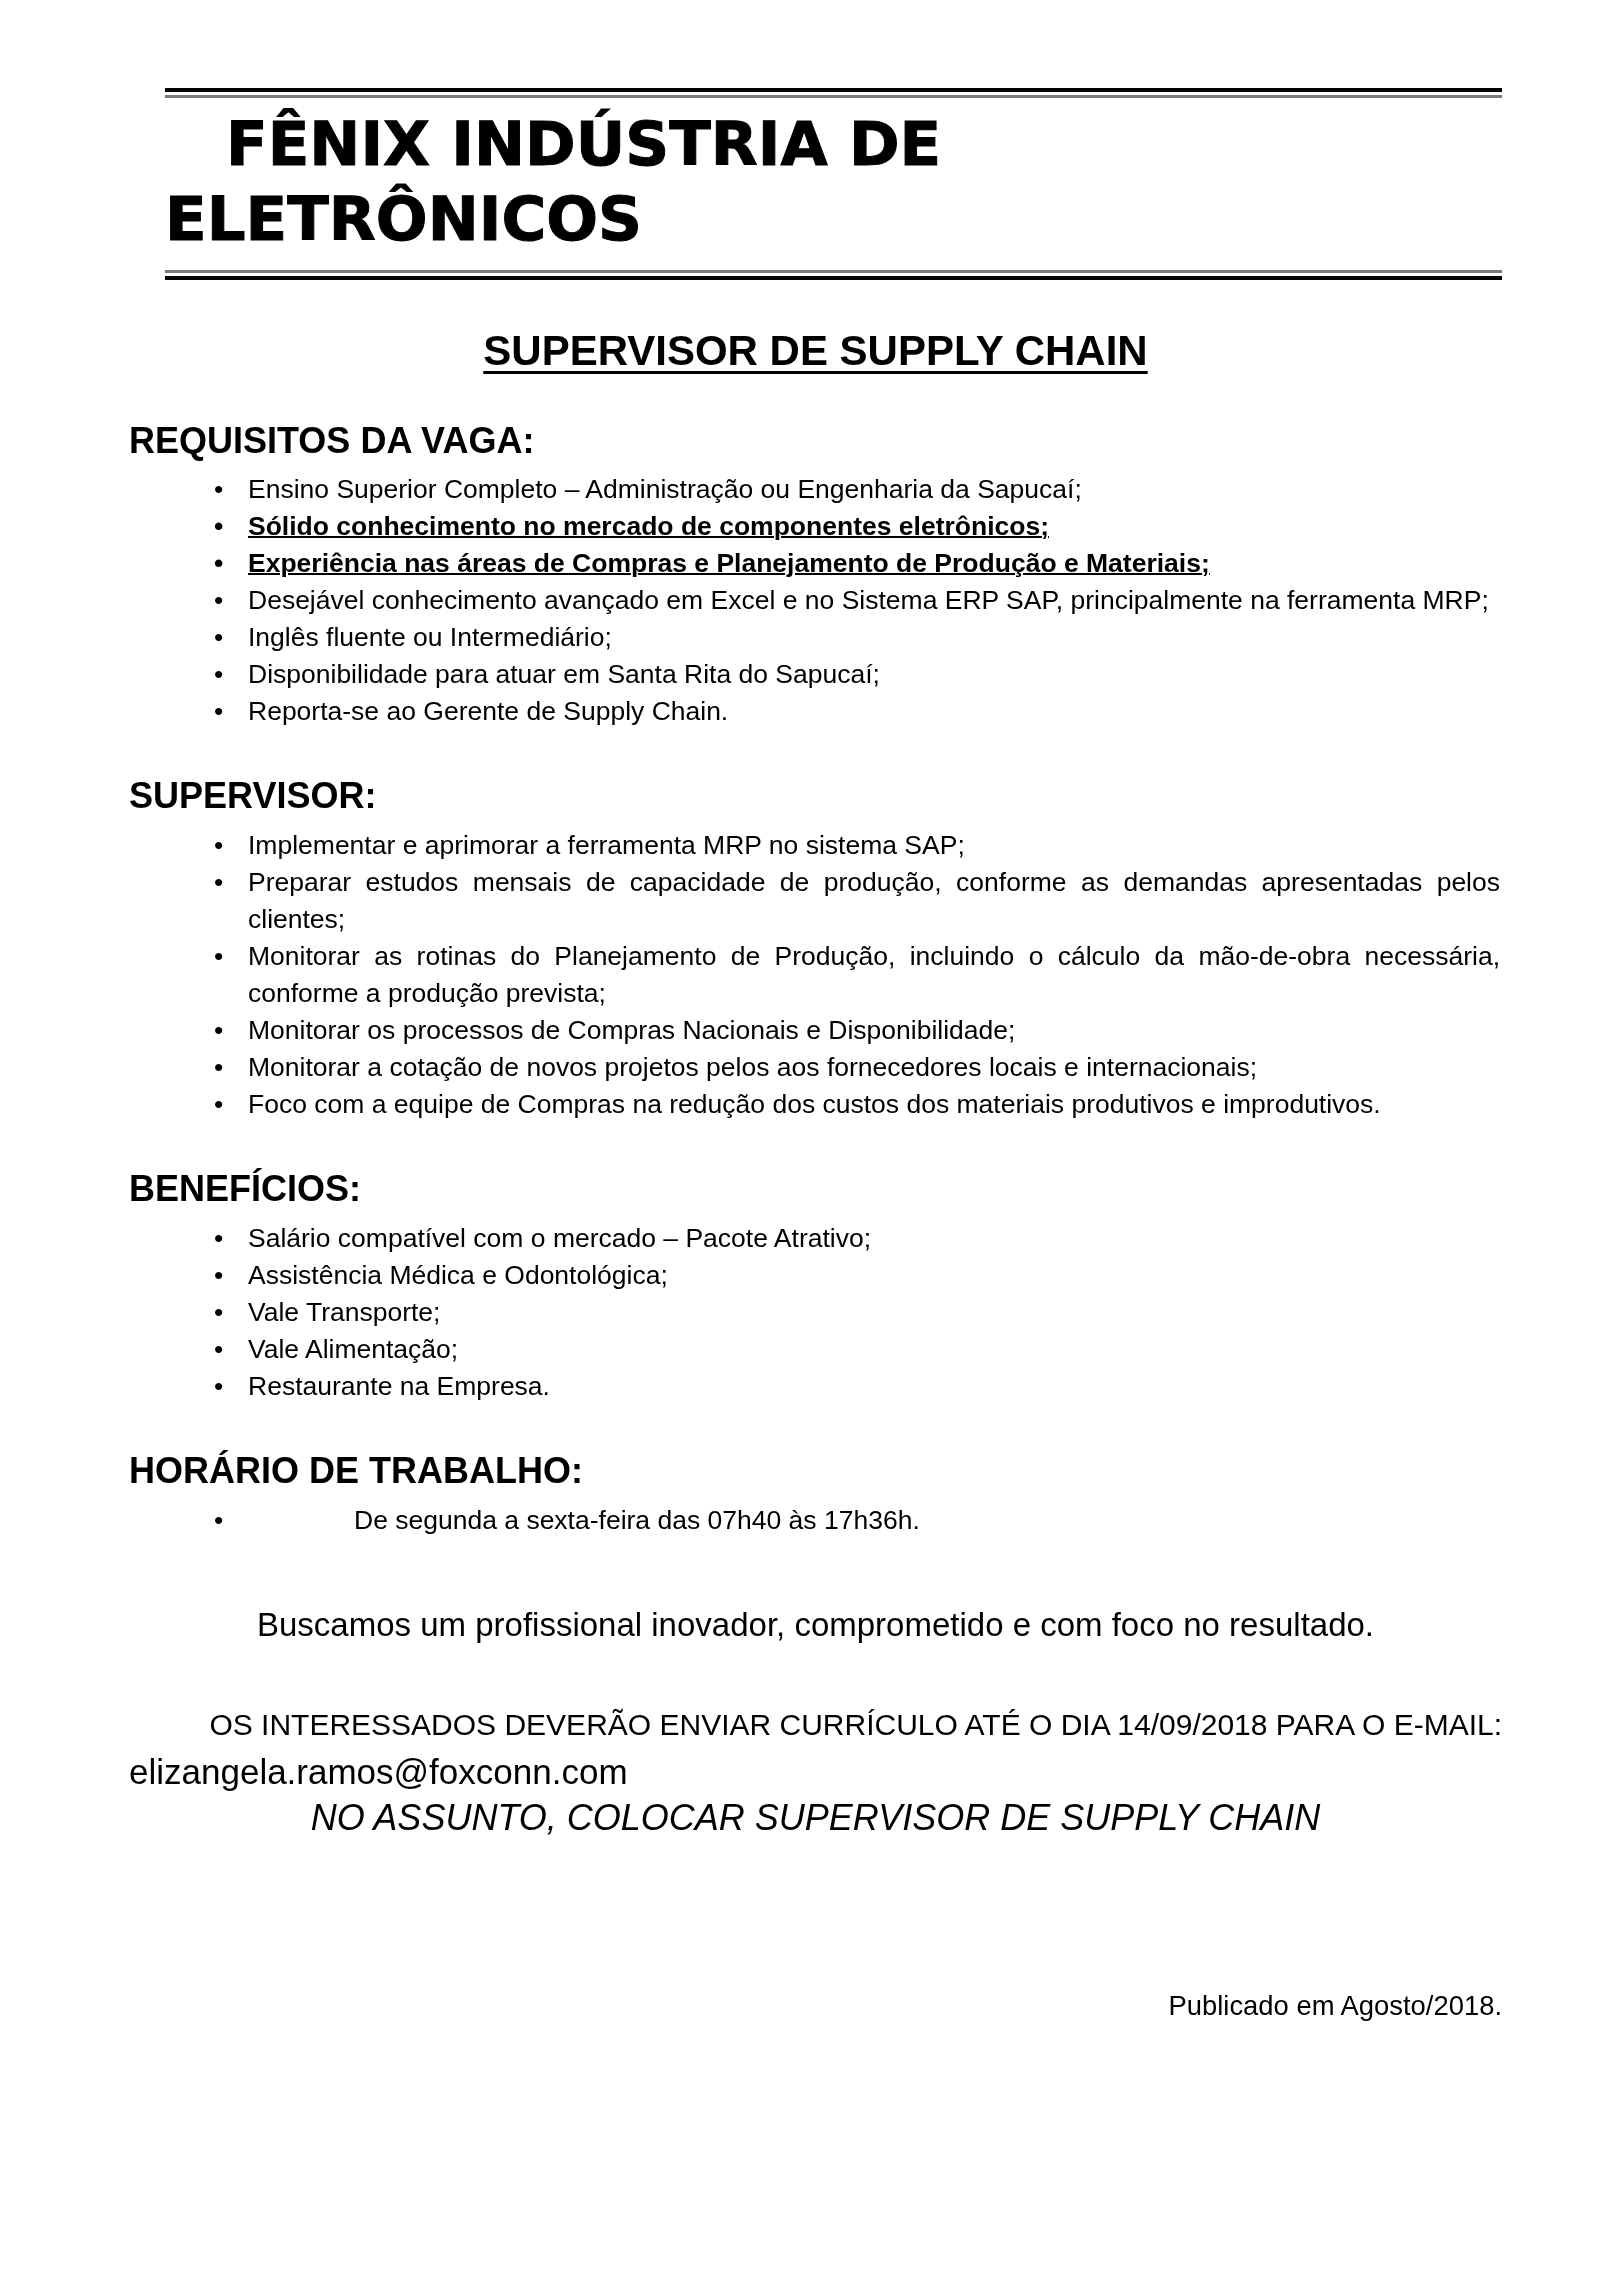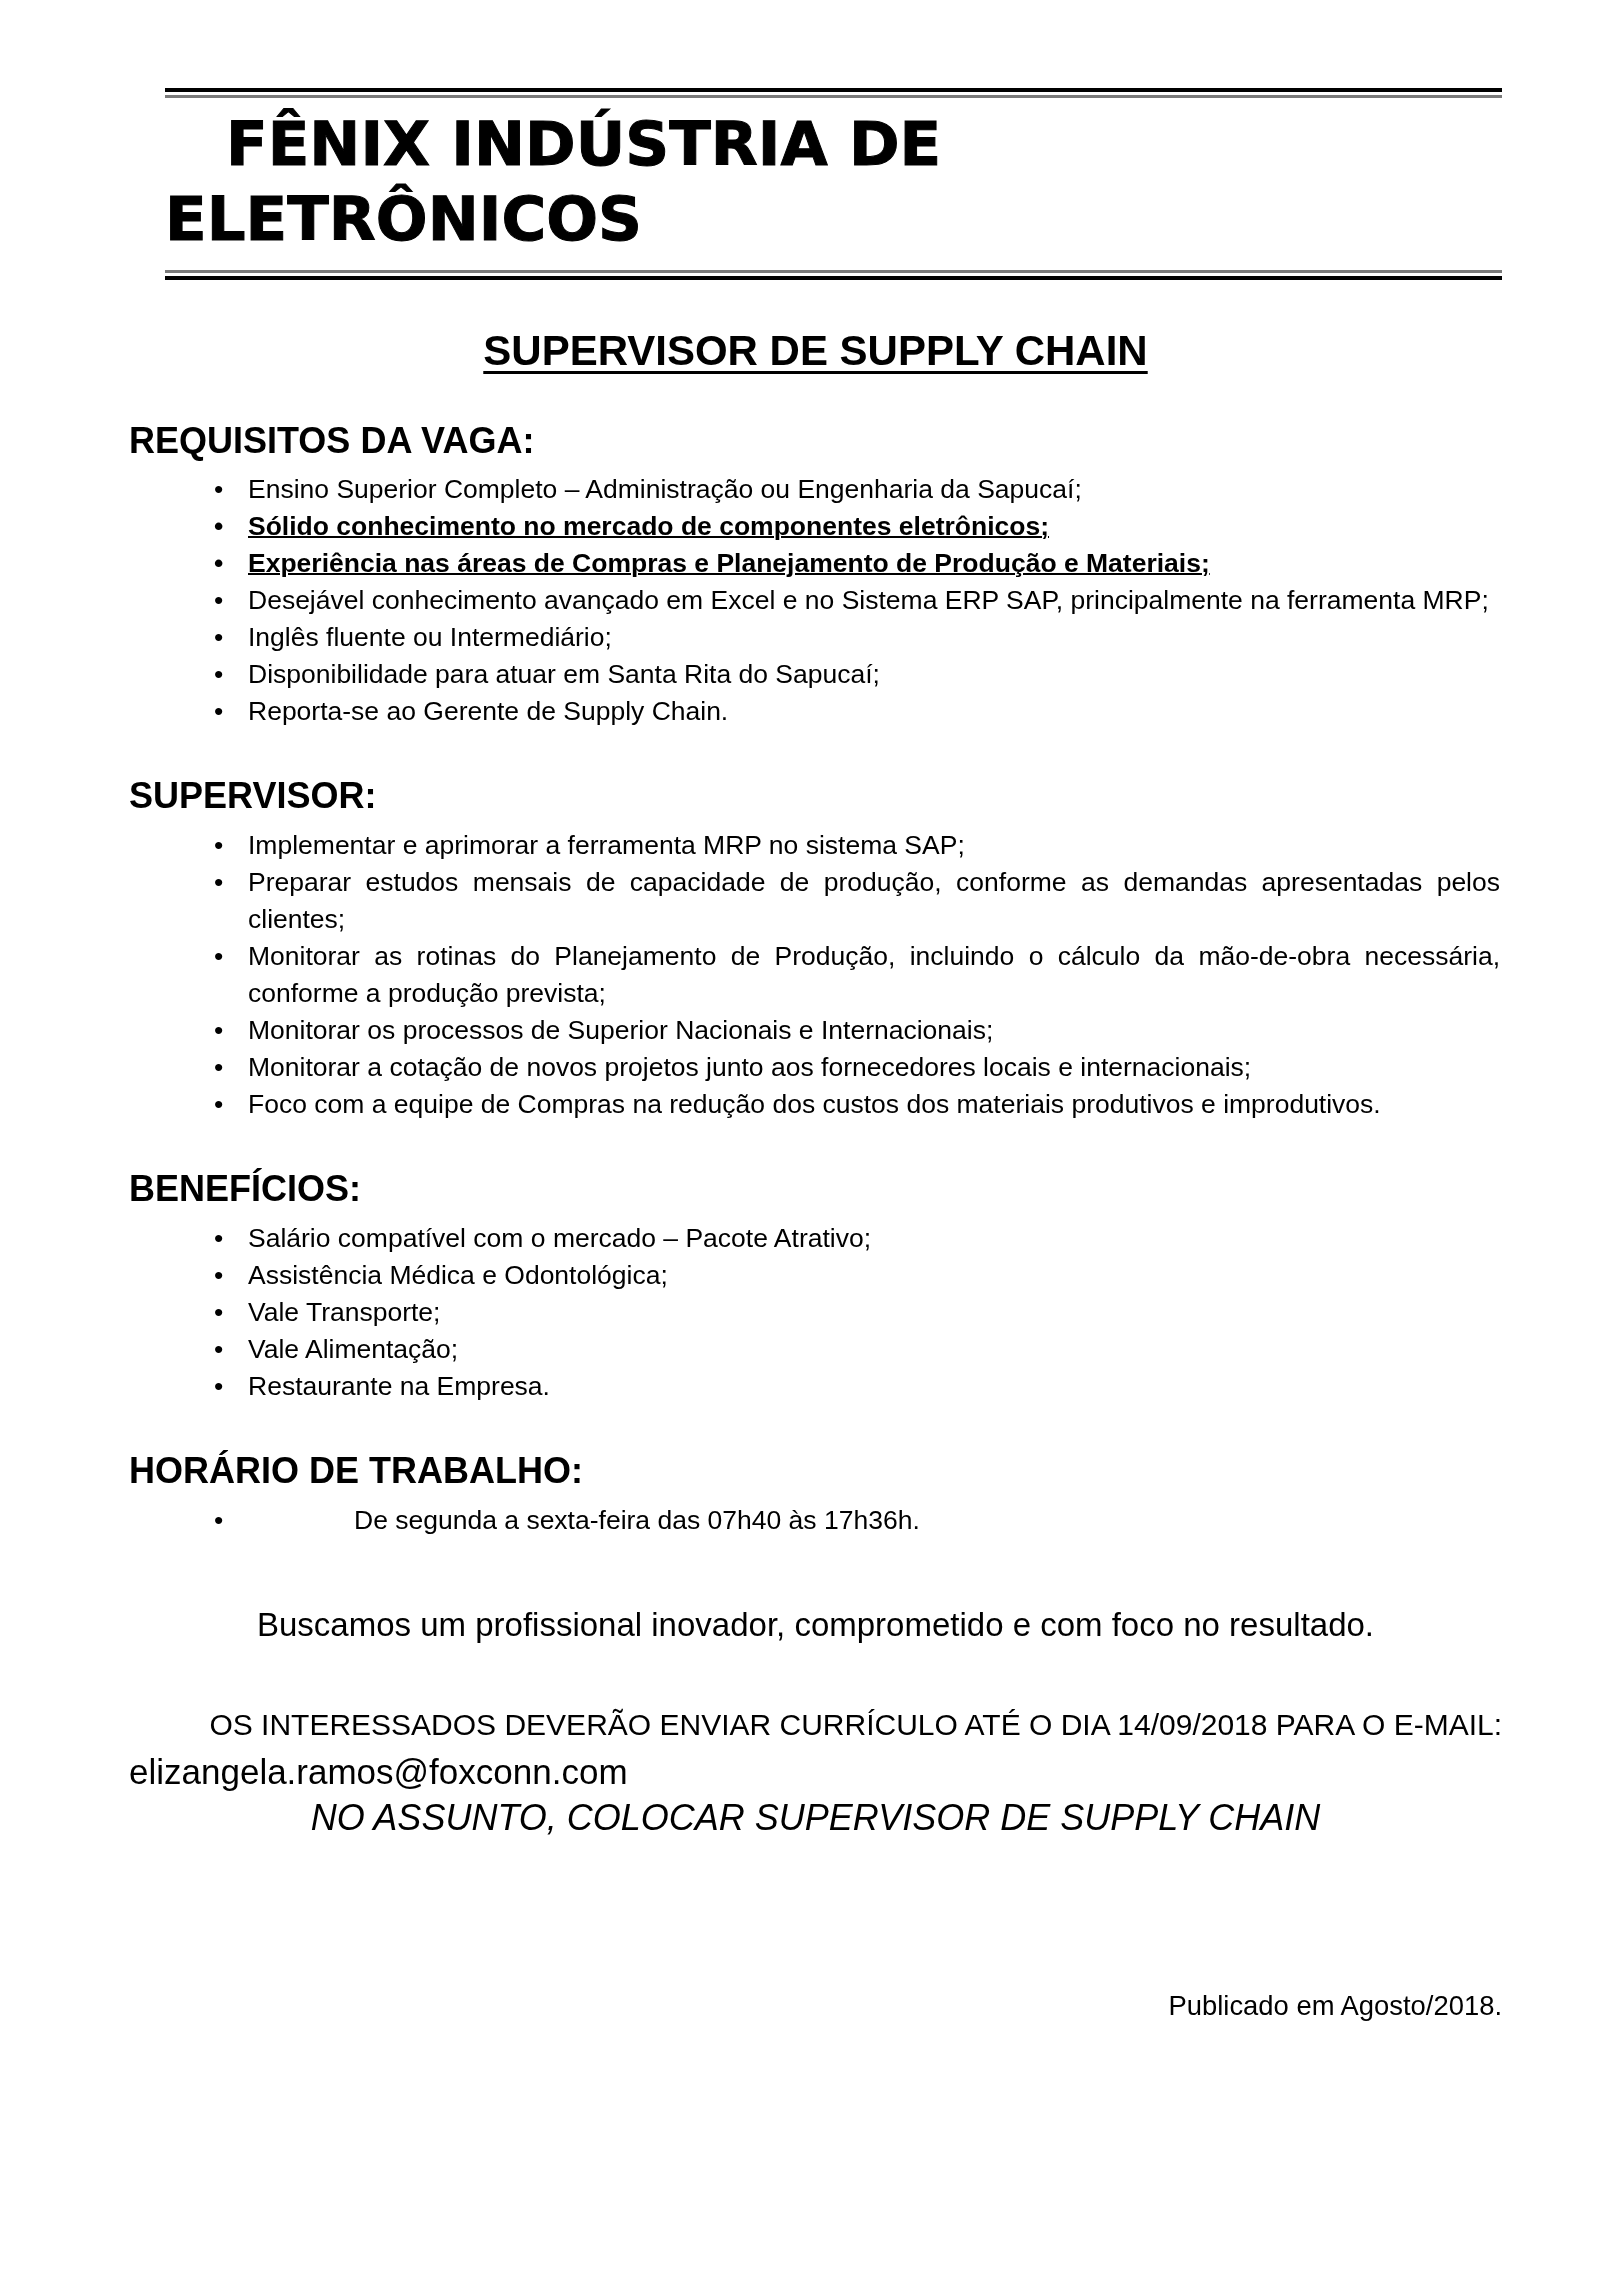--- a/index.html
+++ b/index.html
@@ -144,22 +144,22 @@
           <li>Disponibilidade para atuar em Santa Rita do Sapucaí;</li>
           <li>Reporta-se ao Gerente de Supply Chain.</li>
         </ul>
       </section>
       <section>
         <h2>SUPERVISOR:</h2>
         <ul>
           <li>Implementar e aprimorar a ferramenta MRP no sistema SAP;</li>
           <li>Preparar estudos mensais de capacidade de produção, conforme as demandas apresentadas pelos clientes;</li>
           <li>Monitorar as rotinas do Planejamento de Produção, incluindo o cálculo da mão-de-obra necessária, conforme a produção prevista;</li>
-          <li>Monitorar os processos de Superior Nacionais e Internacionais;</li>
-          <li>Monitorar a cotação de novos projetos junto aos fornecedores locais e internacionais;</li>
+          <li>Monitorar os processos de Compras Nacionais e Disponibilidade;</li>
+          <li>Monitorar a cotação de novos projetos pelos aos fornecedores locais e internacionais;</li>
           <li>Foco com a equipe de Compras na redução dos custos dos materiais produtivos e improdutivos.</li>
         </ul>
       </section>
       <section>
         <h2>BENEFÍCIOS:</h2>
         <ul>
           <li>Salário compatível com o mercado – Pacote Atrativo;</li>
           <li>Assistência Médica e Odontológica;</li>
           <li>Vale Transporte;</li>
           <li>Vale Alimentação;</li>

